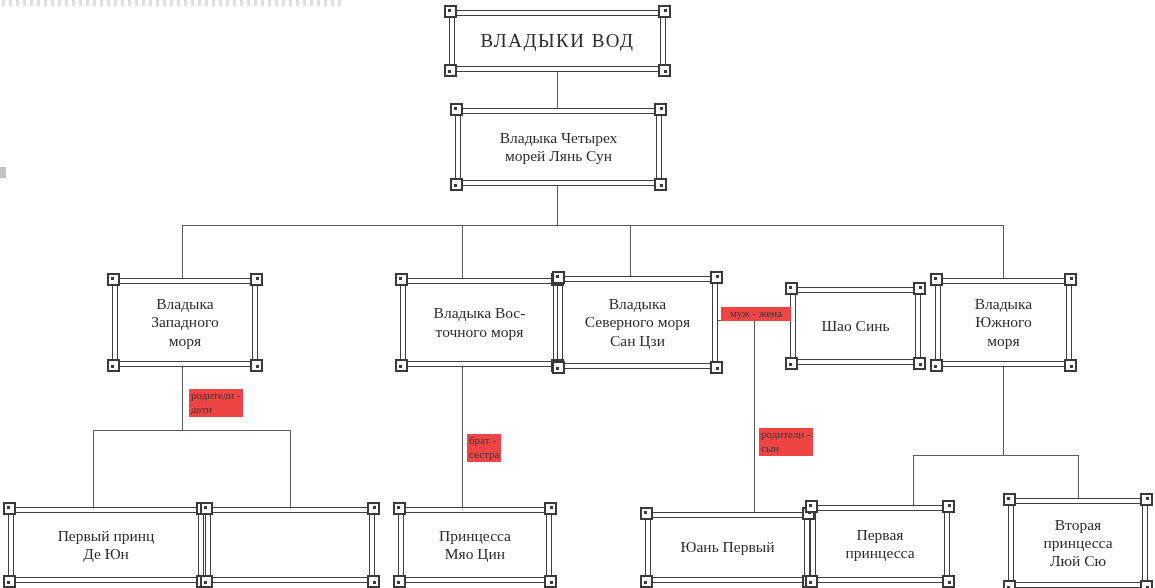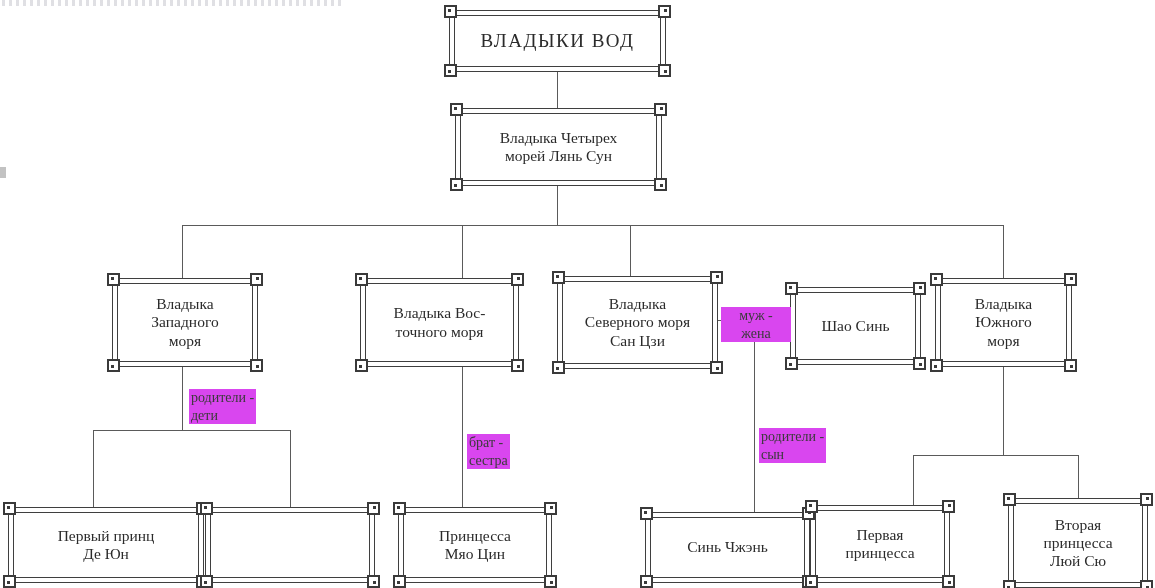--- a/index.html
+++ b/index.html
@@ -67,25 +67,25 @@
     background: #3a3a3a;
   }
   .c-tl { top: -6px; left: -6px; }   .c-tl::after { top: 2px; left: 2px; }
   .c-tr { top: -6px; right: -6px; }  .c-tr::after { top: 2px; right: 2px; }
   .c-bl { bottom: -6px; left: -6px; }  .c-bl::after { bottom: 2px; left: 2px; }
   .c-br { bottom: -6px; right: -6px; } .c-br::after { bottom: 2px; right: 2px; }
 
   
   .edge-label {
     position: absolute;
-    font-size: 14px;
+    font-size: 11px;
     line-height: 1.25;
     color: #3a3a3a;
     white-space: pre-line;
-    background: #d946ef;
+    background: #ef4444;
     padding: 0 2px;
     z-index: 4;
   }
   .edge-label.center { text-align: center; }
 
   
   .artifact-top {
     position: absolute;
     left: 2px; top: 0;
     width: 343px; height: 6px;
@@ -159,21 +159,21 @@
   <div class="node" style="left:112px;top:278px;width:146px;height:89px">
     <span class="corner c-tl"></span>
     <span class="corner c-tr"></span>
     <span class="corner c-bl"></span>
     <span class="corner c-br"></span>
     <div class="node-label">Владыка
 Западного
 моря</div>
   </div>
 
-  <div class="node" style="left:360px;top:278px;width:159px;height:89px">
+  <div class="node" style="left:400px;top:278px;width:159px;height:89px">
     <span class="corner c-tl"></span>
     <span class="corner c-tr"></span>
     <span class="corner c-bl"></span>
     <span class="corner c-br"></span>
     <div class="node-label">Владыка Вос-
 точного моря</div>
   </div>
 
   <div class="node" style="left:557px;top:276px;width:161px;height:93px">
     <span class="corner c-tl"></span>
@@ -226,21 +226,21 @@
     <span class="corner c-br"></span>
     <div class="node-label">Принцесса
 Мяо Цин</div>
   </div>
 
   <div class="node" style="left:645px;top:512px;width:165px;height:71px">
     <span class="corner c-tl"></span>
     <span class="corner c-tr"></span>
     <span class="corner c-bl"></span>
     <span class="corner c-br"></span>
-    <div class="node-label">Синь Чжэнь</div>
+    <div class="node-label">Юань Первый</div>
   </div>
 
   <div class="node" style="left:810px;top:505px;width:140px;height:78px">
     <span class="corner c-tl"></span>
     <span class="corner c-tr"></span>
     <span class="corner c-bl"></span>
     <span class="corner c-br"></span>
     <div class="node-label">Первая
 принцесса</div>
   </div>

